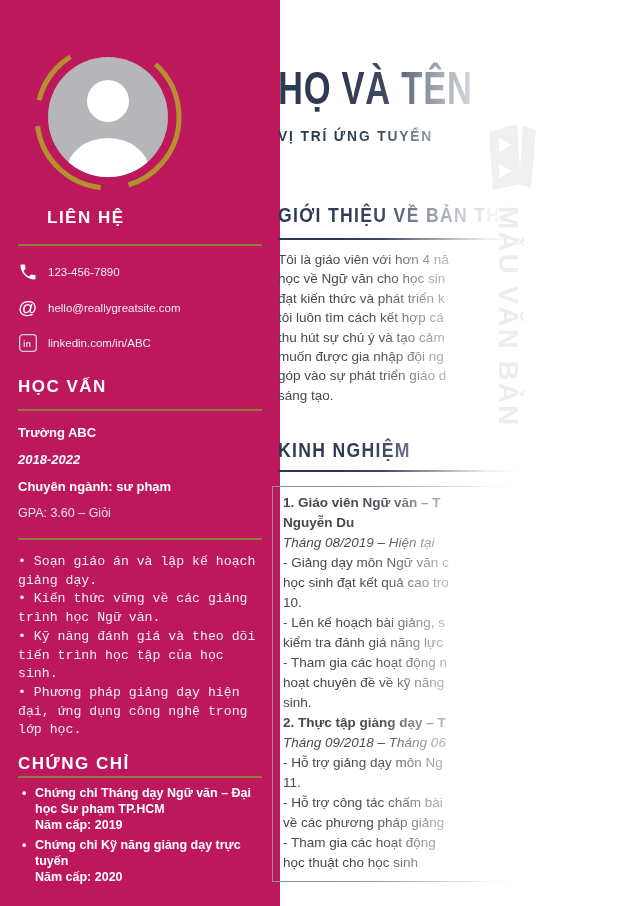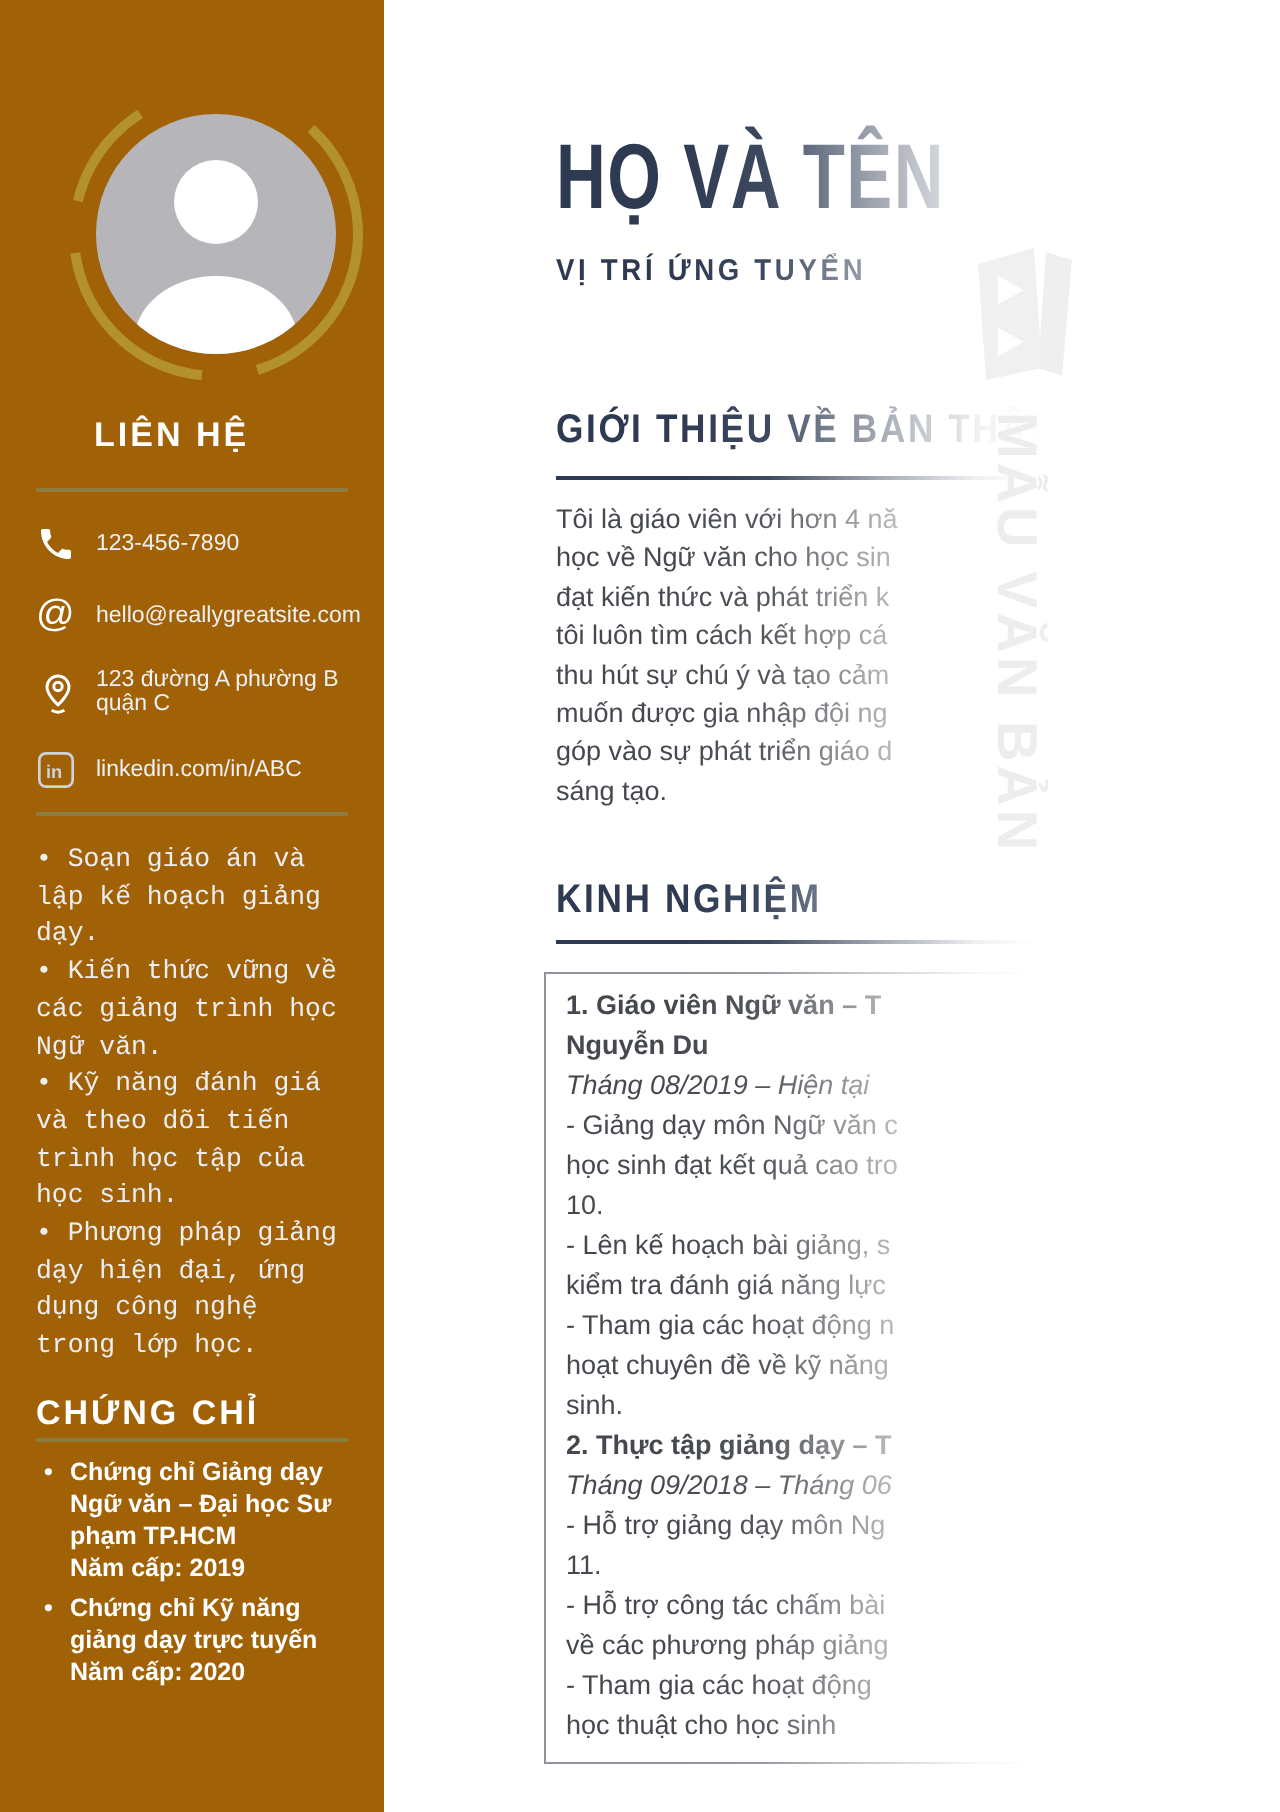--- a/index.html
+++ b/index.html
@@ -1,20 +1,20 @@
 <!DOCTYPE html>
 <html><head>
 <meta charset="utf-8">
 <style>
   html,body{margin:0;padding:0;background:#fff;}
   .page{position:relative;width:640px;height:906px;background:#fff;overflow:hidden;
         font-family:"Liberation Sans",sans-serif;}
 
   
-  .sidebar{position:absolute;left:0;top:0;width:192px;height:906px;background:#a16207;}
+  .sidebar{position:absolute;left:0;top:0;width:280px;height:906px;background:#be185d;}
   .avatar{margin:41px 0 0 33px;width:150px;height:150px;}
   .sb{padding:0 18px;}
   .sb-h{margin:0;color:#fff;font-size:17px;font-weight:bold;letter-spacing:1.5px;}
   .goldline{height:2px;background:#8d7b40;}
 
   .contact-h{padding-left:29px;margin-top:17px;}
   .contact .goldline{margin-top:16px;}
   .c-rows{margin-top:12px;}
   .c-row{display:flex;align-items:center;margin-top:16px;}
   .c-icon{width:30px;flex:0 0 30px;display:flex;align-items:center;}
@@ -101,57 +101,57 @@
               </svg>
           </span>
           <span class="c-text">123-456-7890</span>
         </div>
         <div class="c-row">
           <span class="c-icon at-glyph">@</span>
           <span class="c-text">hello@reallygreatsite.com</span>
         </div>
         <div class="c-row">
           <span class="c-icon">
-            <svg width="22" height="26" viewBox="0 0 24 26" fill="none" stroke="#fff" stroke-width="1.6">
-              <path d="M12 20s-6-5.3-6-9.7A6 6 0 1 1 18 10.3C18 14.7 12 20 12 20z"></path>
-              <circle cx="12" cy="10" r="2.3"></circle>
-              <path d="M8.5 23q3.5 2 7 0"></path>
-            </svg>
-          </span>
-          <span class="c-text">123 đường A phường B quận C</span>
-        </div>
-        <div class="c-row">
-          <span class="c-icon">
             <svg width="20" height="20" viewBox="0 0 24 24">
               <rect x="2" y="2" width="20" height="20" rx="4" fill="none" stroke="#cfd2d8" stroke-width="1.6"></rect>
               <text x="6" y="17" font-size="11" font-weight="bold" fill="#cfd2d8" font-family="Liberation Sans, sans-serif">in</text>
             </svg>
           </span>
           <span class="c-text">linkedin.com/in/ABC</span>
         </div>
       </div>
     </section>
 
+    <section class="sb education">
+      <h2 class="sb-h edu-h">HỌC VẤN</h2>
+      <div class="goldline"></div>
+      <div class="edu-lines">
+        <div class="edu-line">Trường ABC</div>
+        <div class="edu-line edu-years">2018-2022</div>
+        <div class="edu-line">Chuyên ngành: sư phạm</div>
+        <div class="edu-line edu-gpa">GPA: 3.60 – Giỏi</div>
+      </div>
+    </section>
 
     <section class="sb skills">
       <div class="goldline"></div>
       <ul class="skill-list">
         <li>Soạn giáo án và lập kế hoạch giảng dạy.</li>
         <li>Kiến thức vững về các giảng trình học Ngữ văn.</li>
         <li>Kỹ năng đánh giá và theo dõi tiến trình học tập của học sinh.</li>
         <li>Phương pháp giảng dạy hiện đại, ứng dụng công nghệ trong lớp học.</li>
       </ul>
     </section>
 
     <section class="sb certs">
       <h2 class="sb-h certs-h">CHỨNG CHỈ</h2>
       <div class="goldline"></div>
       <ul class="cert-list">
         <li>
-          <div>Chứng chỉ Giảng dạy Ngữ văn – Đại học Sư phạm TP.HCM</div>
+          <div>Chứng chỉ Tháng dạy Ngữ văn – Đại học Sư phạm TP.HCM</div>
           <div class="cert-year">Năm cấp: 2019</div>
         </li>
         <li>
           <div>Chứng chỉ Kỹ năng giảng dạy trực tuyến</div>
           <div class="cert-year">Năm cấp: 2020</div>
         </li>
       </ul>
     </section>
   </aside>
 

